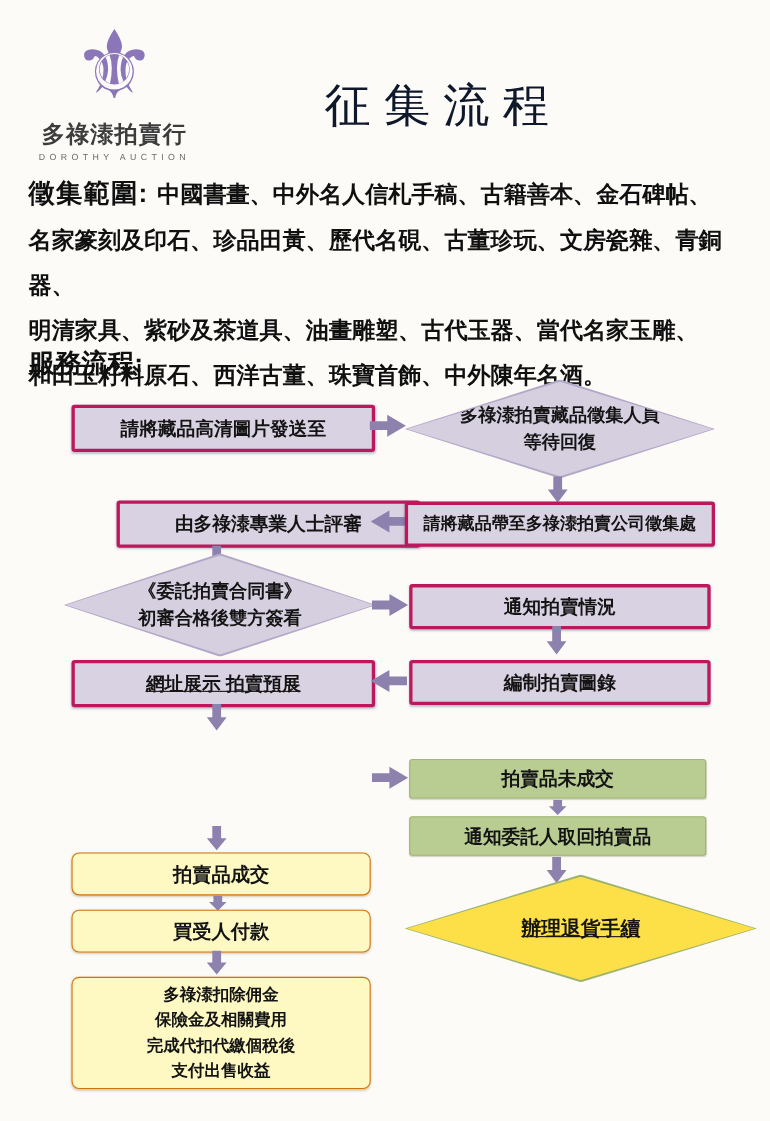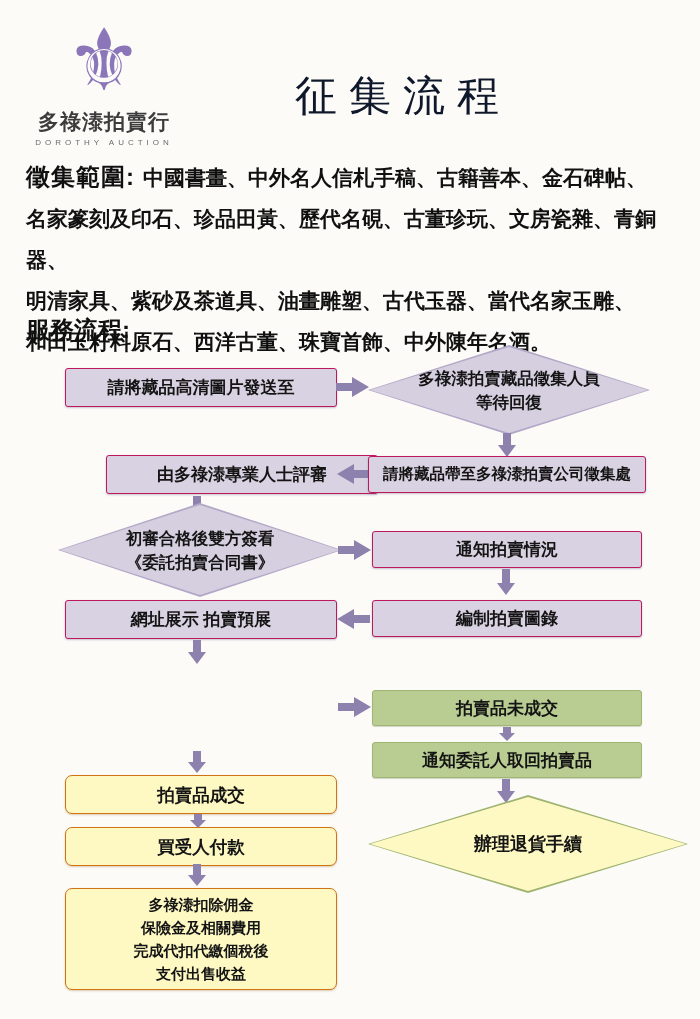--- a/index.html
+++ b/index.html
@@ -23,35 +23,35 @@
   .scope{position:absolute;left:26px;top:156px;width:666px;
     font-weight:bold;font-size:21px;line-height:41px;color:#101010;}
   .scope-label{font-size:24px;font-weight:900;letter-spacing:1px;margin-right:8px;}
   .service-heading{position:absolute;left:26px;top:314px;
     font-size:24px;font-weight:900;color:#101010;}
   
   .chart{position:absolute;left:0;top:345px;width:700px;height:674px;}
   .node{position:absolute;display:flex;align-items:center;justify-content:center;
     text-align:center;font-weight:bold;color:#141414;}
   .rect{border-radius:3px;}
-  .lav{background:#d9d2e2;border:1px solid #be185d;box-shadow:0 1px 2px rgba(95,85,125,.35);}
+  .lav{background:#d9d2e2;border:3px solid #be185d;box-shadow:0 1px 2px rgba(95,85,125,.35);}
   .orange{background:#fef9c3;border:1px solid #cf7413;border-radius:7px;
     box-shadow:0 1px 2px rgba(150,90,20,.3);}
   .green{background:#b9cc92;border:1px solid #9fb573;border-radius:3px;
     box-shadow:0 1px 1px rgba(110,125,70,.3);}
   .diamond{position:absolute;}
   .diamond .d-out{position:absolute;inset:0;
     clip-path:polygon(50% 0,100% 50%,50% 100%,0 50%);}
   .diamond .d-in{position:absolute;inset:2px;
     clip-path:polygon(50% 0,100% 50%,50% 100%,0 50%);
     display:flex;flex-direction:column;align-items:center;justify-content:center;
     font-weight:bold;text-align:center;color:#141414;}
   .d-lav .d-out{background:#b2a8c7;} .d-lav .d-in{background:#d6cfe0;}
   .d-red .d-out{background:#b4463f;} .d-red .d-in{background:#c5544e;}
-  .d-grn .d-out{background:#9eb36f;} .d-grn .d-in{background:#fef9c3;}
+  .d-grn .d-out{background:#9eb36f;} .d-grn .d-in{background:#fde047;text-decoration:underline;}
   .arr{position:absolute;}
   .arr svg{display:block;}
   .f17{font-size:17px;} .f165{font-size:16.5px;line-height:24px;}
   .f155{font-size:15.5px;} .f175{font-size:17.5px;} .f18{font-size:18px;}
   .payout{font-size:15px;line-height:23px;}
 </style>
 </head>
 <body>
 
 <div class="page">
@@ -104,37 +104,37 @@
     <div class="node rect lav f155" style="left:368px;top:111px;width:276px;height:35px;">請將藏品帶至多祿溙拍賣公司徵集處</div>
     <span class="arr" style="left:187px;top:151px;">
       <svg width="20" height="25" viewBox="0 0 20 25">
           <polygon points="6,0 14,0 14,12 19,12 10,24 1,12 6,12" fill="#8c82ad"></polygon>
         </svg>
     </span>
 
     <div class="diamond d-lav" style="left:58px;top:158px;width:284px;height:94px;">
       <div class="d-out"></div>
       <div class="d-in f165">
+        <span>《委託拍賣合同書》</span>
         <span>初審合格後雙方簽看</span>
-        <span>《委託拍賣合同書》</span>
       </div>
     </div>
     <span class="arr" style="left:338px;top:194px;">
       <svg width="34" height="22" viewBox="0 0 34 22">
           <polygon points="0,7 16,7 16,1 33,11 16,21 16,15 0,15" fill="#8c82ad"></polygon>
         </svg>
     </span>
     <div class="node rect lav f17" style="left:372px;top:186px;width:268px;height:35px;">通知拍賣情況</div>
     <span class="arr" style="left:496px;top:224px;">
       <svg width="20" height="27" viewBox="0 0 20 27">
           <polygon points="6,0 14,0 14,14 19,14 10,26 1,14 6,14" fill="#8c82ad"></polygon>
         </svg>
     </span>
 
-    <div class="node rect lav f17" style="left:65px;top:255px;width:270px;height:37px;">網址展示 拍賣預展</div>
+    <div class="node rect lav f17" style="left:65px;top:255px;width:270px;height:37px;text-decoration:underline;">網址展示 拍賣預展</div>
     <span class="arr" style="left:336px;top:263px;">
       <svg width="34" height="22" viewBox="0 0 34 22">
           <polygon points="34,7 18,7 18,1 1,11 18,21 18,15 34,15" fill="#8c82ad"></polygon>
         </svg>
     </span>
     <div class="node rect lav f17" style="left:372px;top:255px;width:268px;height:35px;">編制拍賣圖錄</div>
     <span class="arr" style="left:187px;top:295px;">
       <svg width="20" height="25" viewBox="0 0 20 25">
           <polygon points="6,0 14,0 14,12 19,12 10,24 1,12 6,12" fill="#8c82ad"></polygon>
         </svg>

